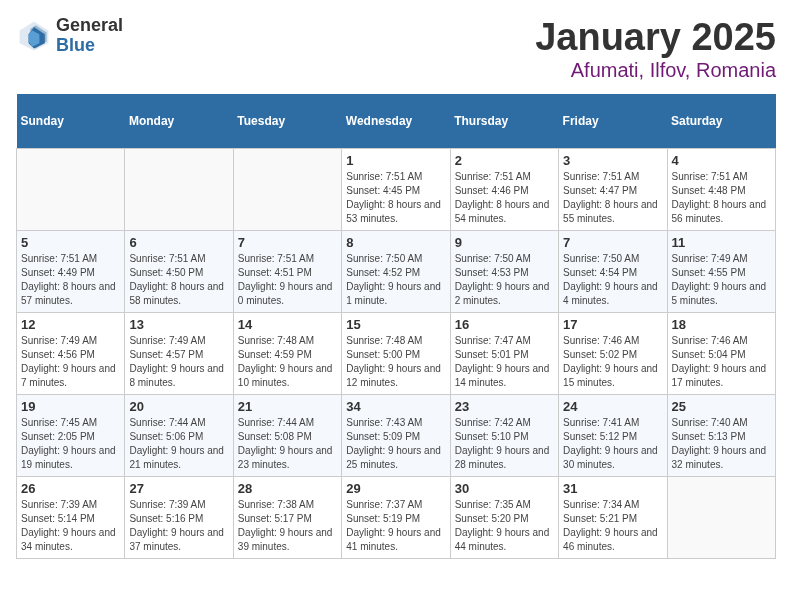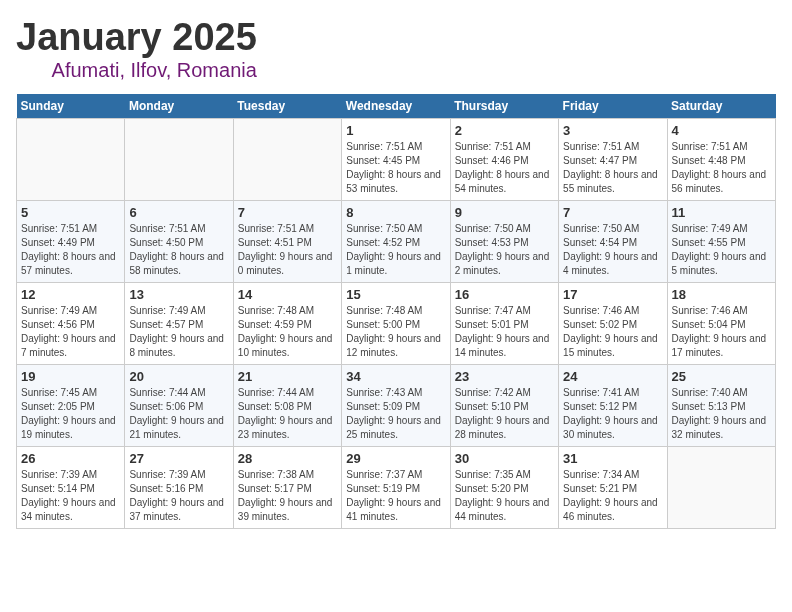--- a/index.html
+++ b/index.html
@@ -53,21 +53,21 @@
       color: #701a75;
     }
     .calendar {
       width: 100%;
       border-collapse: collapse;
       font-size: 11px;
     }
     .calendar th {
       background-color: #2e6da4;
       color: #fff;
-      padding: 5px 4px;
+      padding: 20px 4px;
       text-align: left;
       font-size: 12px;
       font-weight: bold;
     }
     .calendar td {
       border: 1px solid #ccc;
       vertical-align: top;
       padding: 4px;
       width: 108px;
       min-height: 80px;
@@ -88,20 +88,32 @@
       line-height: 1.4;
     }
     .empty-cell {
       background: #f9f9f9 !important;
     }
   </style>
 </head>
 <body>
 
 <div class="header">
+  <div class="logo">
+    <svg class="logo-icon" viewBox="0 0 40 40">
+      <polygon points="20,4 36,14 36,28 20,36 4,28 4,14" fill="#2e6da4" opacity="0.15"></polygon>
+      <polygon points="22,8 34,16 34,26 22,34 16,30 16,12" fill="#2e6da4" opacity="0.4"></polygon>
+      <polygon points="20,10 32,18 32,28 20,34 14,28 14,18" fill="#2e6da4"></polygon>
+      <polygon points="18,14 26,18 26,28 18,32 14,26 14,18" fill="#5a9fd4"></polygon>
+    </svg>
+    <div class="logo-text">
+      <span class="logo-general">General</span>
+      <span class="logo-blue">Blue</span>
+    </div>
+  </div>
   <div class="title-block">
     <div class="month-title">January 2025</div>
     <div class="location">Afumati, Ilfov, Romania</div>
   </div>
 </div>
 
 <table class="calendar">
   <thead>
     <tr>
     <th>Sunday</th>

